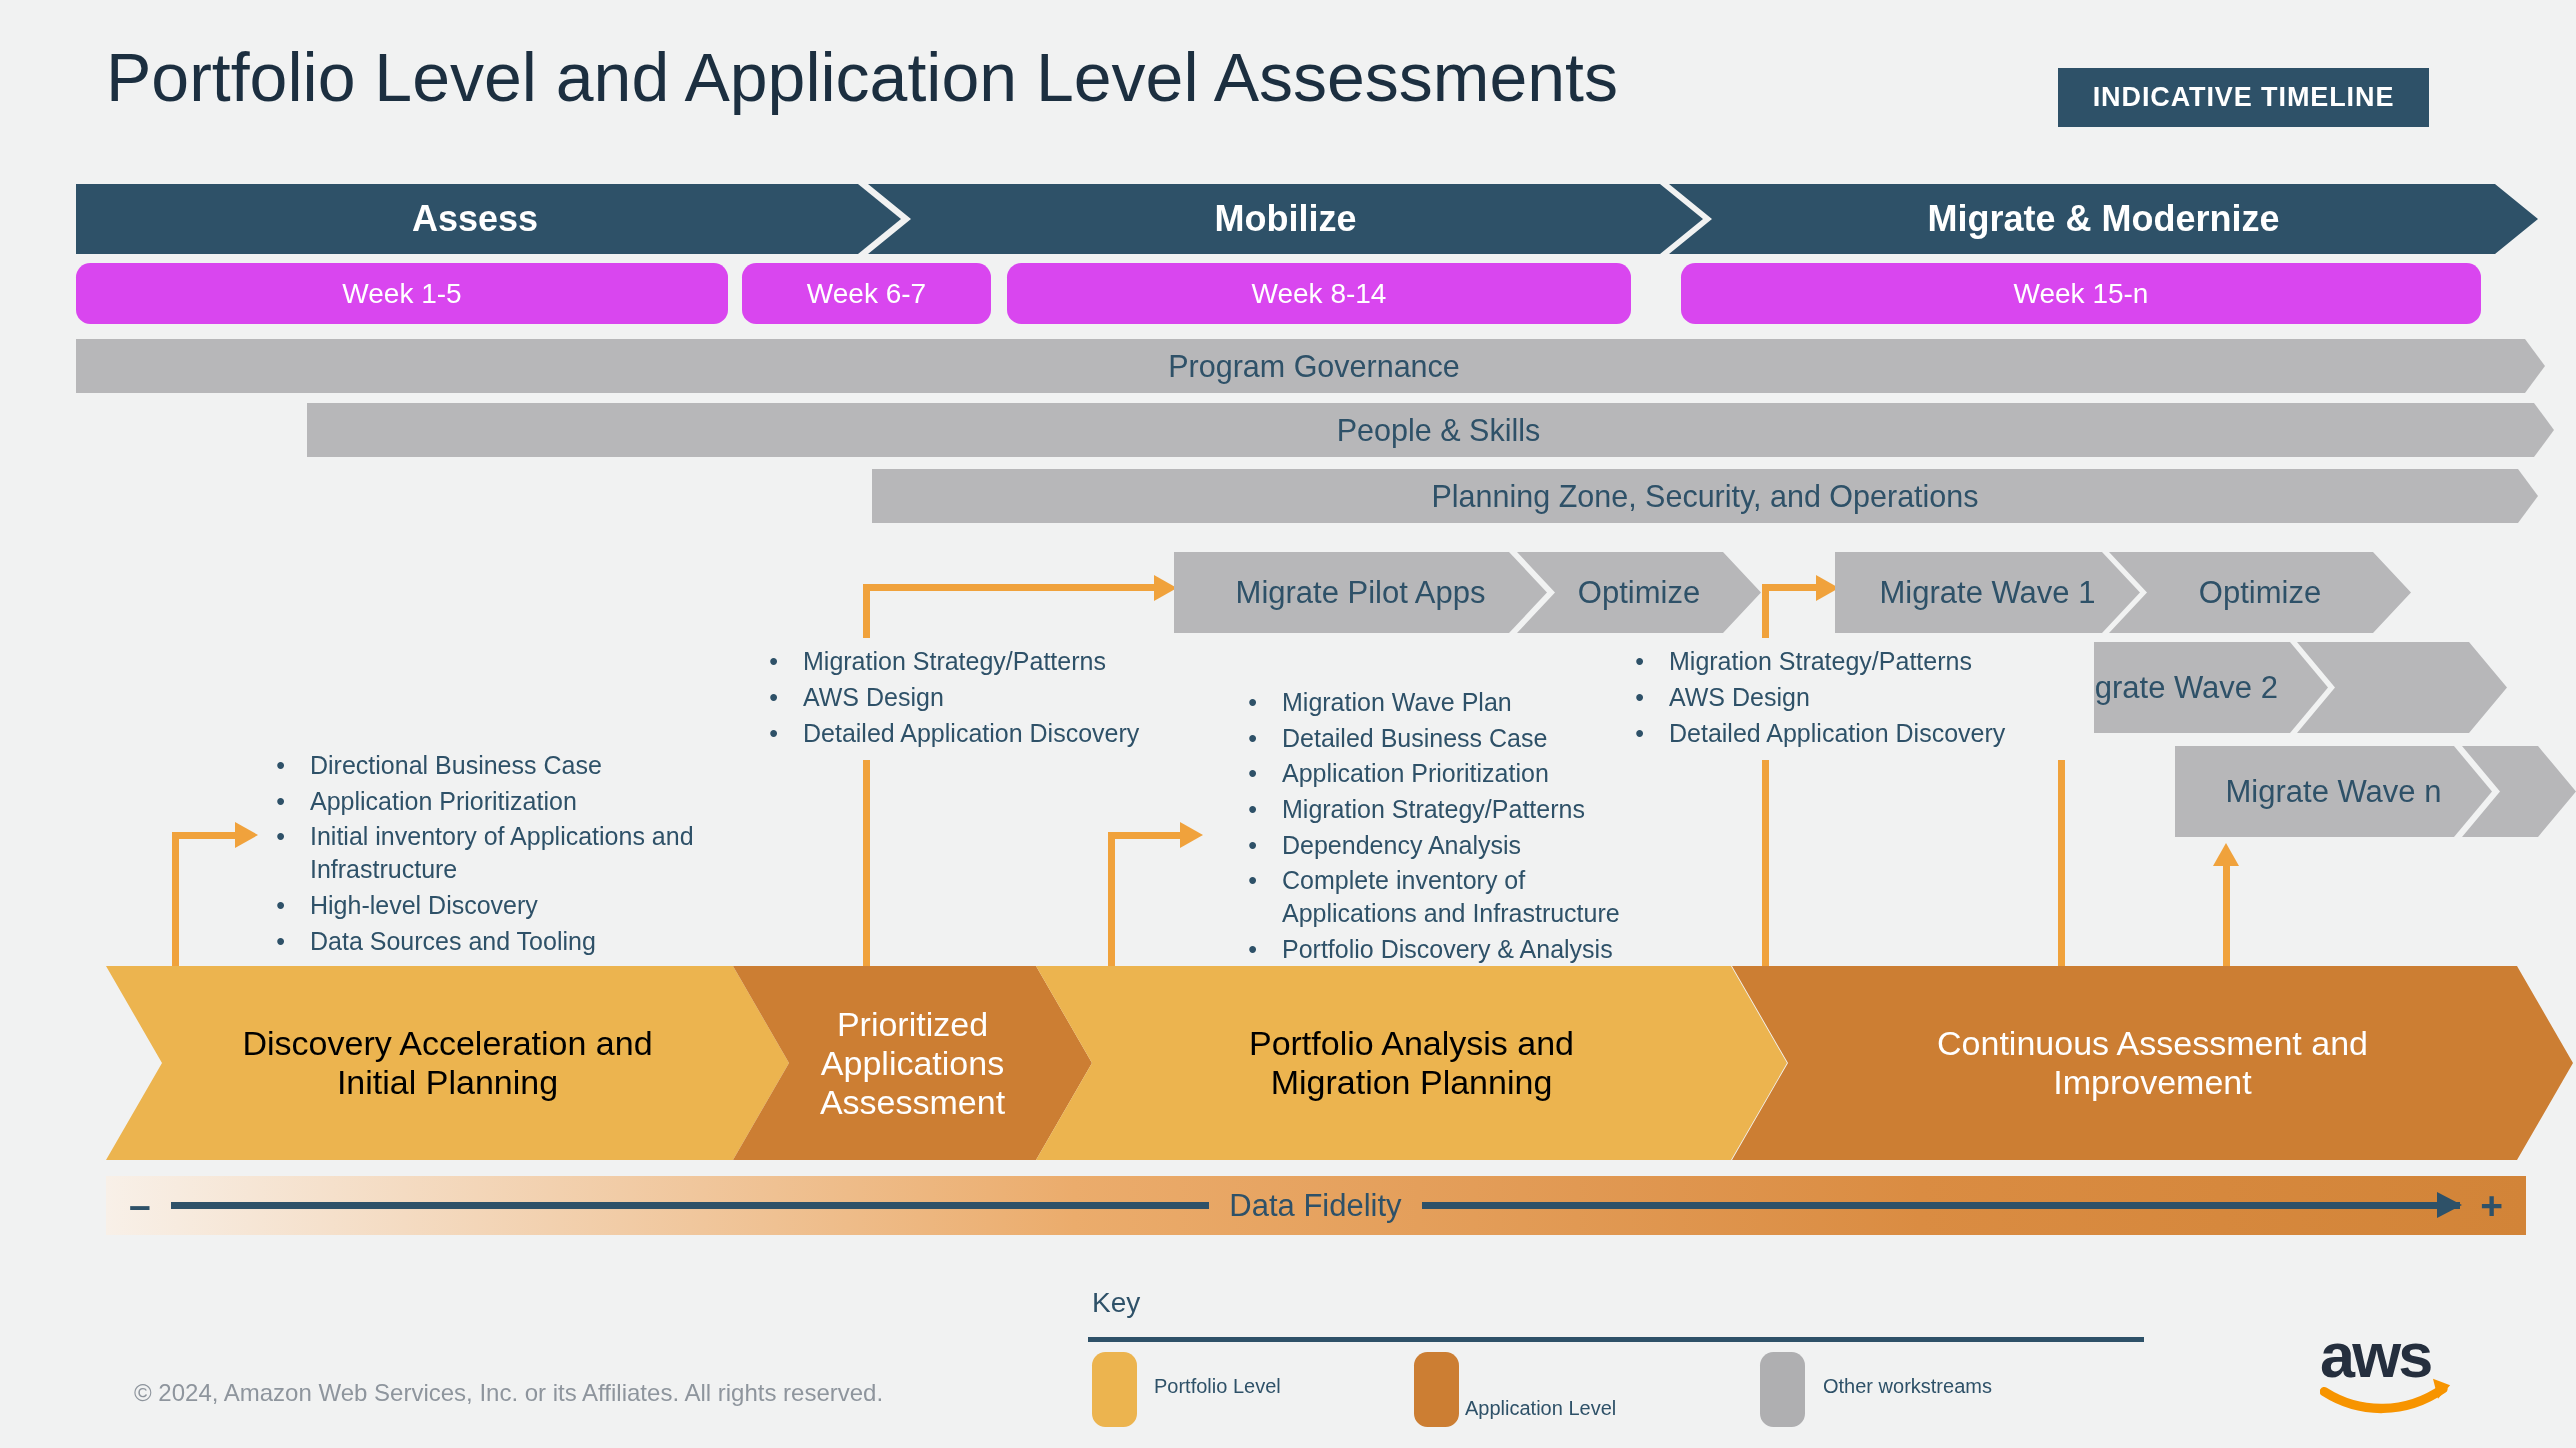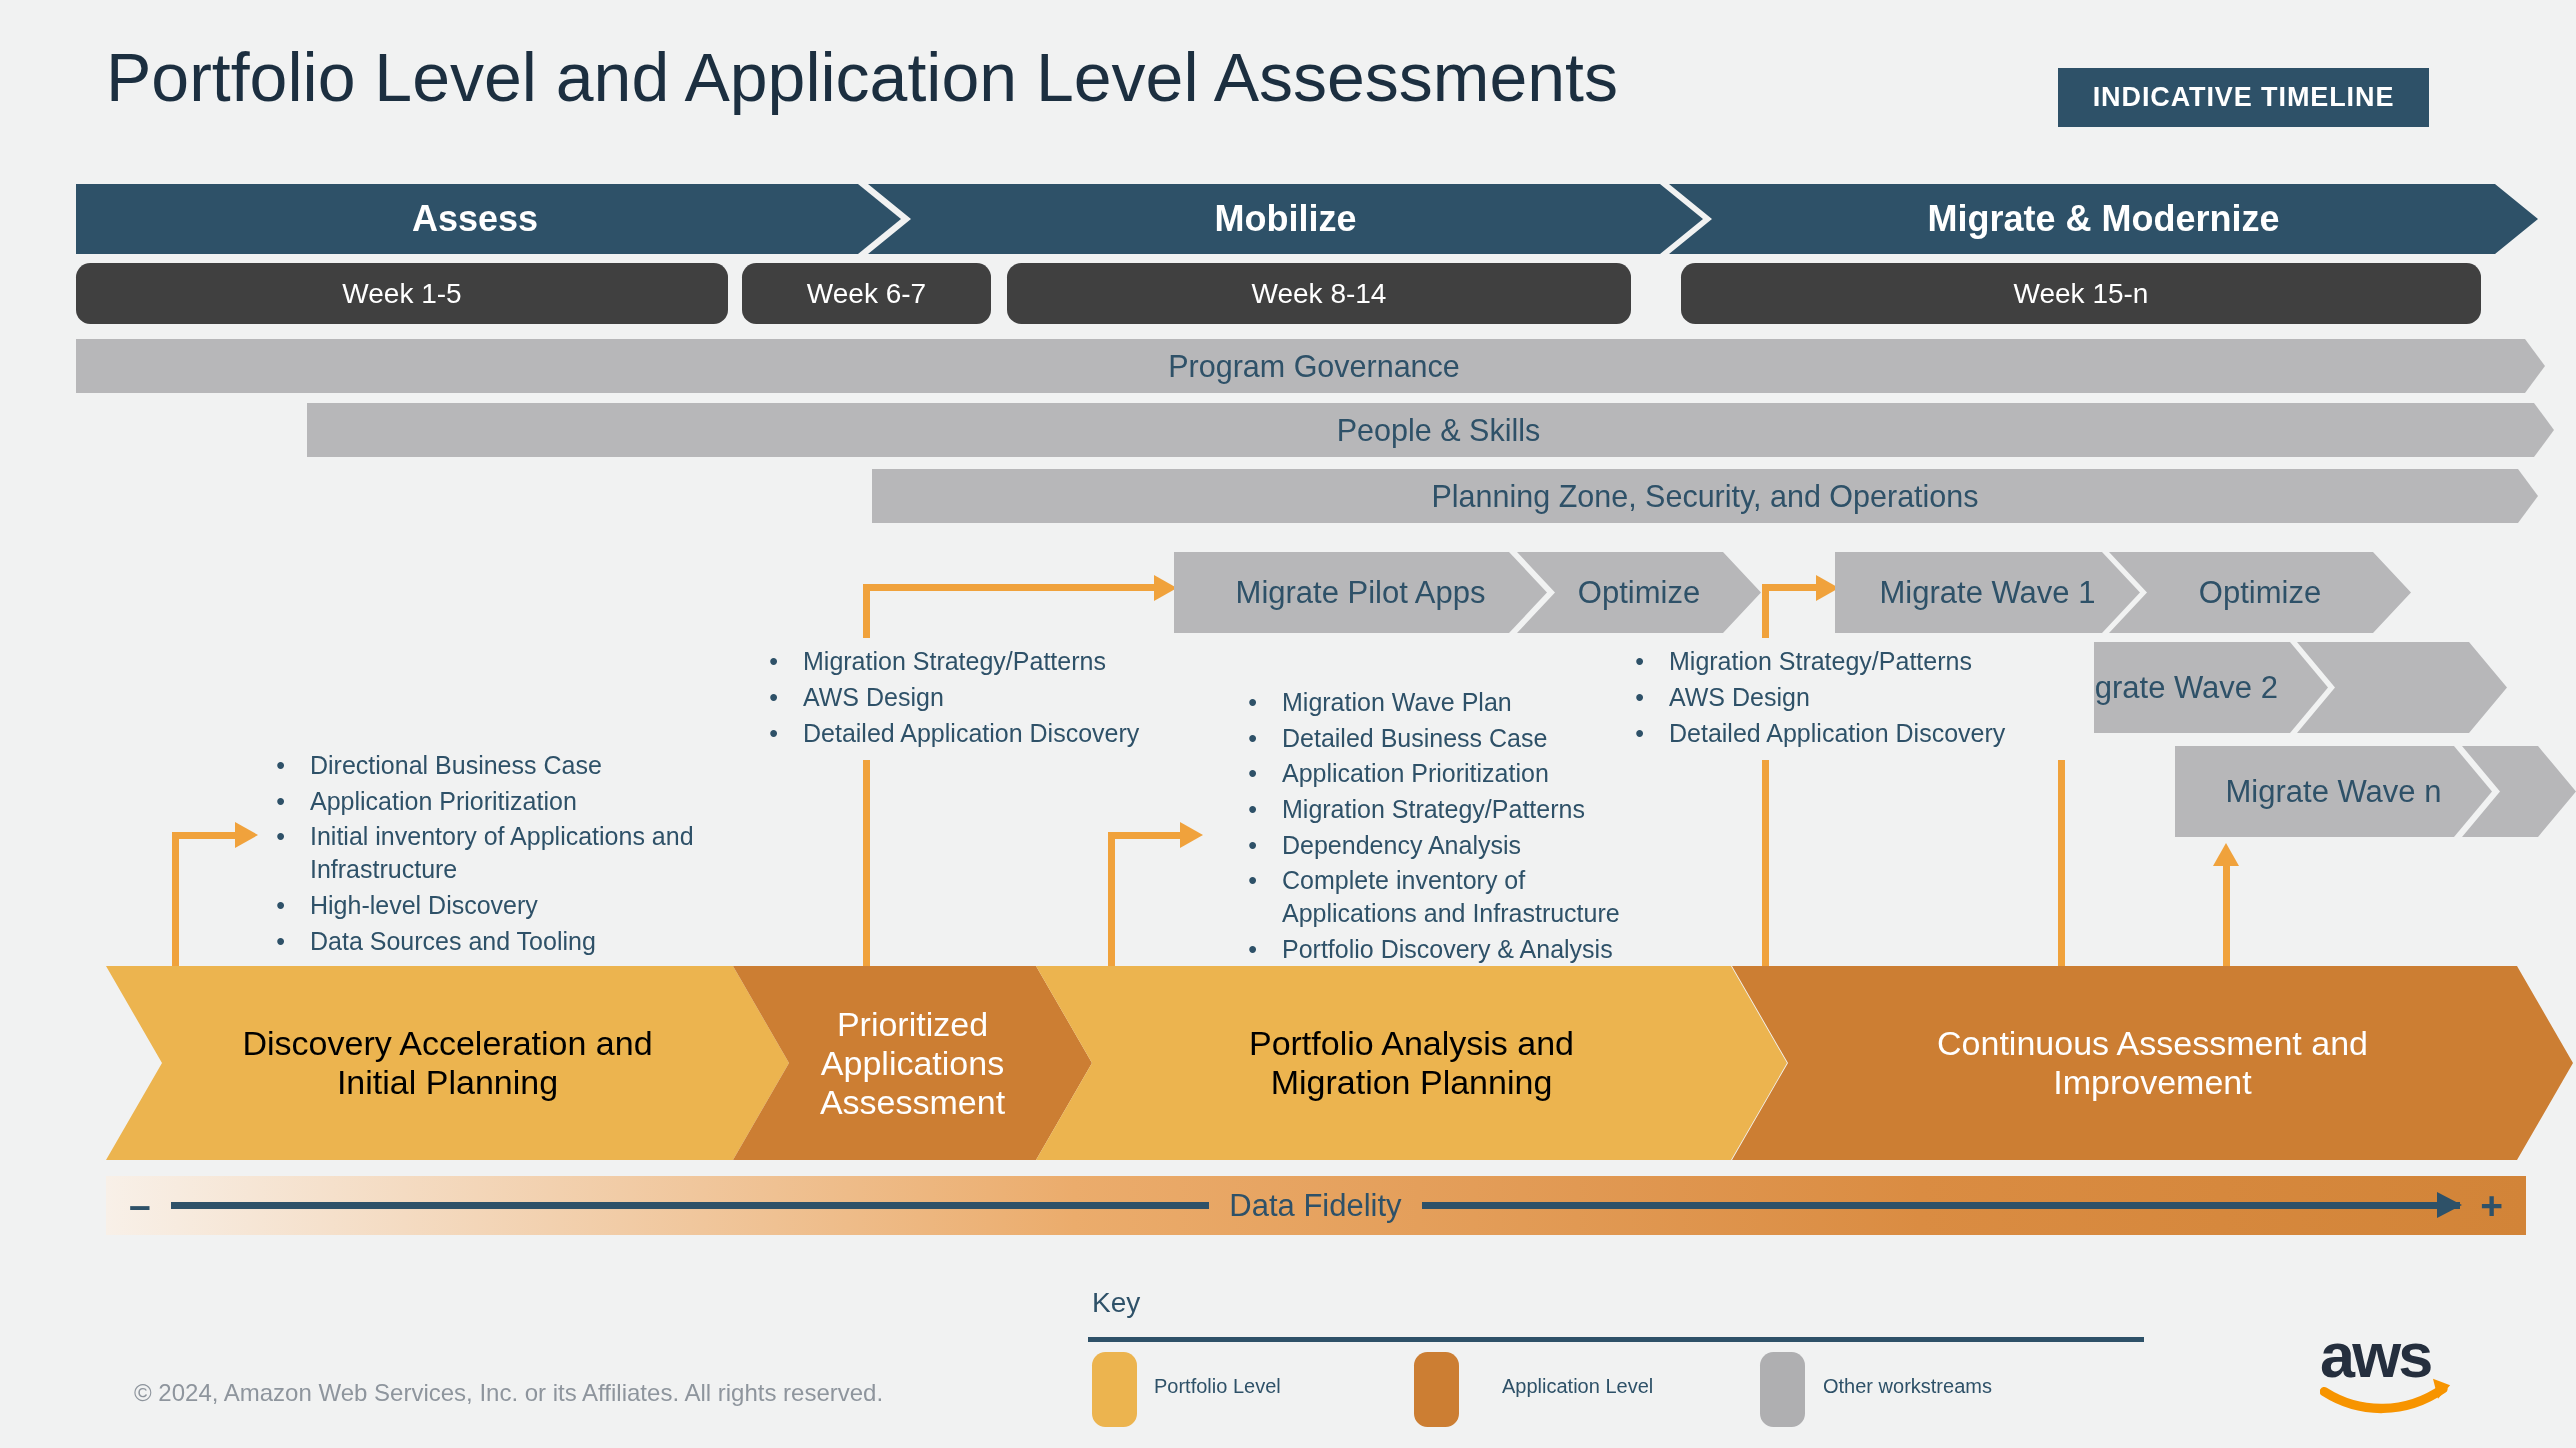--- a/index.html
+++ b/index.html
@@ -12,21 +12,21 @@
   .badge{left:2058px;top:68px;width:371px;height:59px;background:#2E5168;color:#FFFFFF;
          display:flex;align-items:center;justify-content:center;font-size:27px;font-weight:600;letter-spacing:0.9px;}
 
   
   .phase{top:184px;height:70px;background:#2E5168;color:#fff;display:flex;align-items:center;justify-content:center;
          font-size:36px;font-weight:700;}
   .arrow-first{clip-path:polygon(0 0,calc(100% - 43px) 0,100% 50%,calc(100% - 43px) 100%,0 100%);}
   .arrow-mid{clip-path:polygon(0 0,calc(100% - 43px) 0,100% 50%,calc(100% - 43px) 100%,0 100%,43px 50%);}
 
   
-  .pill{top:263px;height:61px;background:#404040;color:#fff;border-radius:14.3px;
+  .pill{top:263px;height:61px;background:#d946ef;color:#fff;border-radius:14.3px;
         display:flex;align-items:center;justify-content:center;font-size:28px;}
 
   
   .graybar{height:54px;background:#B7B7B9;display:flex;align-items:center;justify-content:center;
            font-size:30.5px;color:#2E5168;
            clip-path:polygon(0 0,calc(100% - 20px) 0,100% 50%,calc(100% - 20px) 100%,0 100%);}
 
   
   .chev{background:#B7B7B9;color:#2E5168;display:flex;align-items:center;justify-content:center;font-size:31px;}
   .chev-start{clip-path:polygon(0 0,calc(100% - 38px) 0,100% 50%,calc(100% - 38px) 100%,0 100%);}
@@ -176,21 +176,21 @@
     <span class="label">Data Fidelity</span>
     <span class="line arrow"></span>
     <span class="sign">+</span>
   </div>
 
   <div class="abs key-title">Key</div>
   <div class="abs key-rule"></div>
   <div class="abs swatch" style="left: 1092px; background: rgb(236, 180, 79);"></div>
   <div class="abs key-label" style="left:1154px;">Portfolio Level</div>
   <div class="abs swatch" style="left: 1414px; background: rgb(204, 126, 51);"></div>
-  <div class="abs key-label" style="left:1502px;">Application Level</div>
+  <div class="abs key-label" style="left:1465px;margin-top:22px;">Application Level</div>
   <div class="abs swatch" style="left: 1760px; background: rgb(175, 175, 177);"></div>
   <div class="abs key-label" style="left:1823px;">Other workstreams</div>
 
   <div class="abs copyright">© 2024, Amazon Web Services, Inc. or its Affiliates. All rights reserved.</div>
   <div class="abs logo">
     <svg width="143" height="99" viewBox="0 0 100 68">
       <text x="0" y="36" font-family="Liberation Sans, sans-serif" font-weight="bold" font-size="44" fill="#252F3E" letter-spacing="-2">aws</text>
       <path d="M3 46 C 28 62, 60 62, 86 44" fill="none" stroke="#F79400" stroke-width="6.5" stroke-linecap="round"></path>
       <path d="M79 37 L91 41.5 L82.5 51 Z" fill="#F79400"></path>
     </svg>

